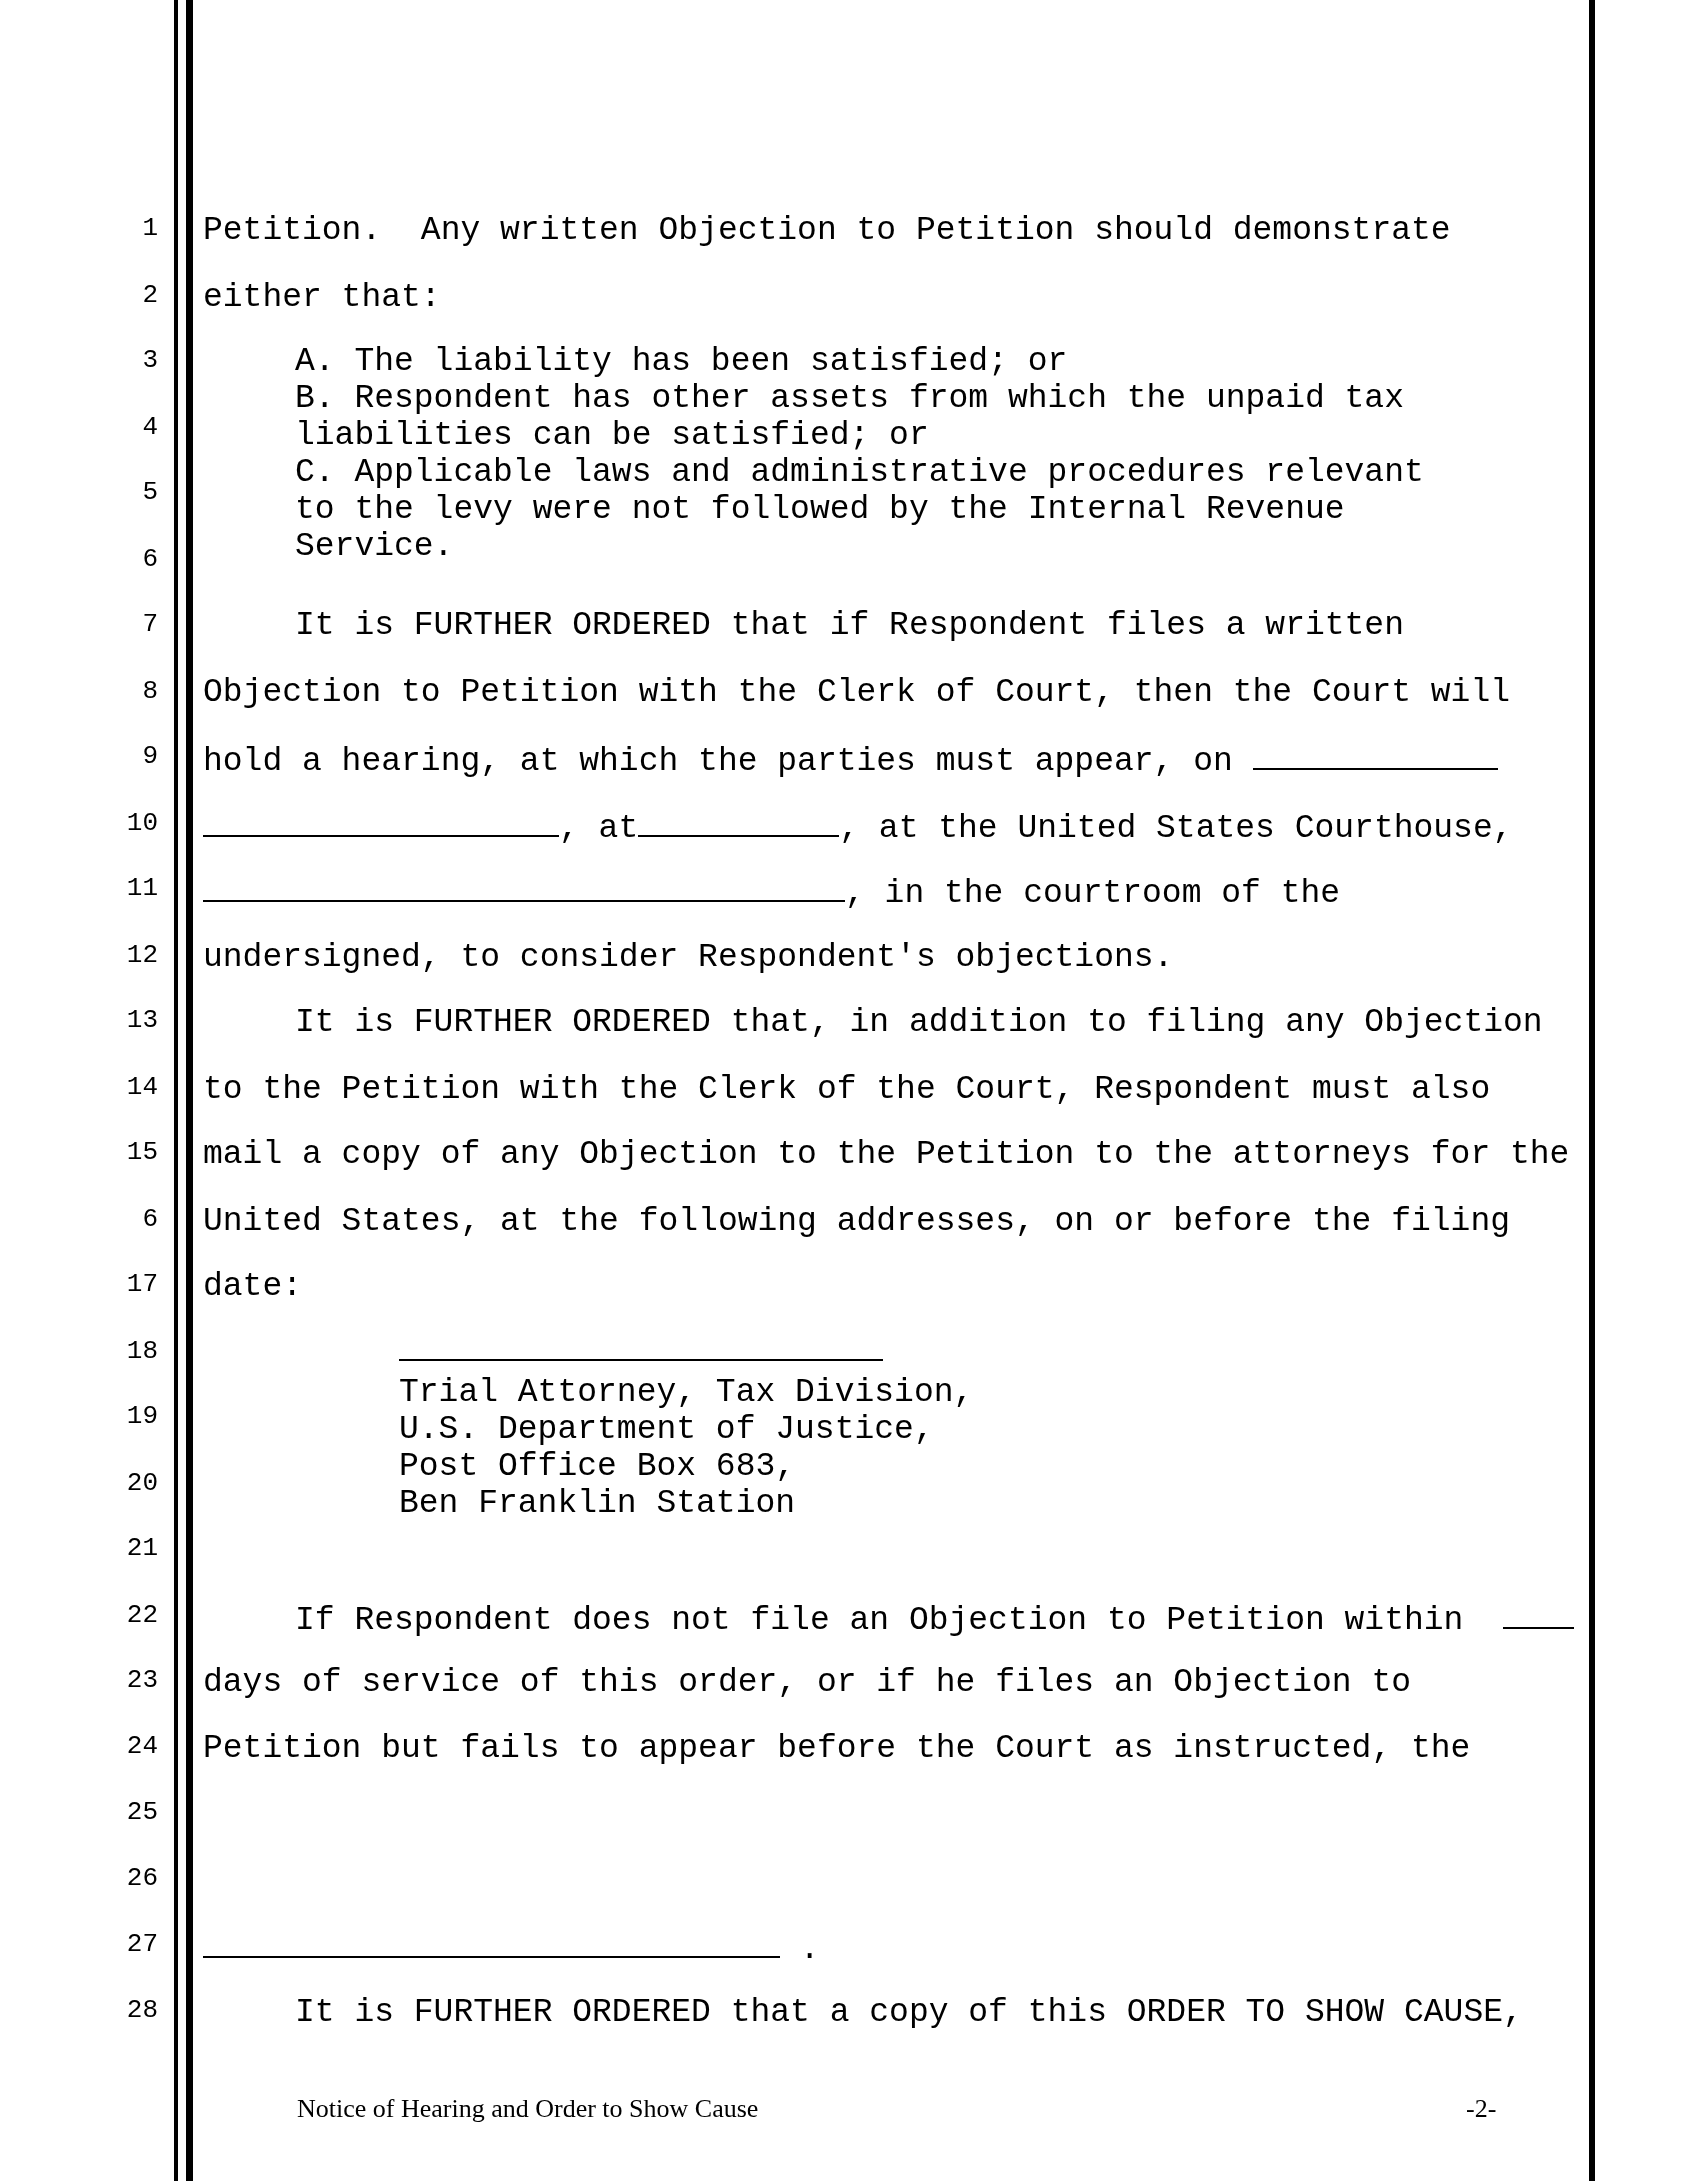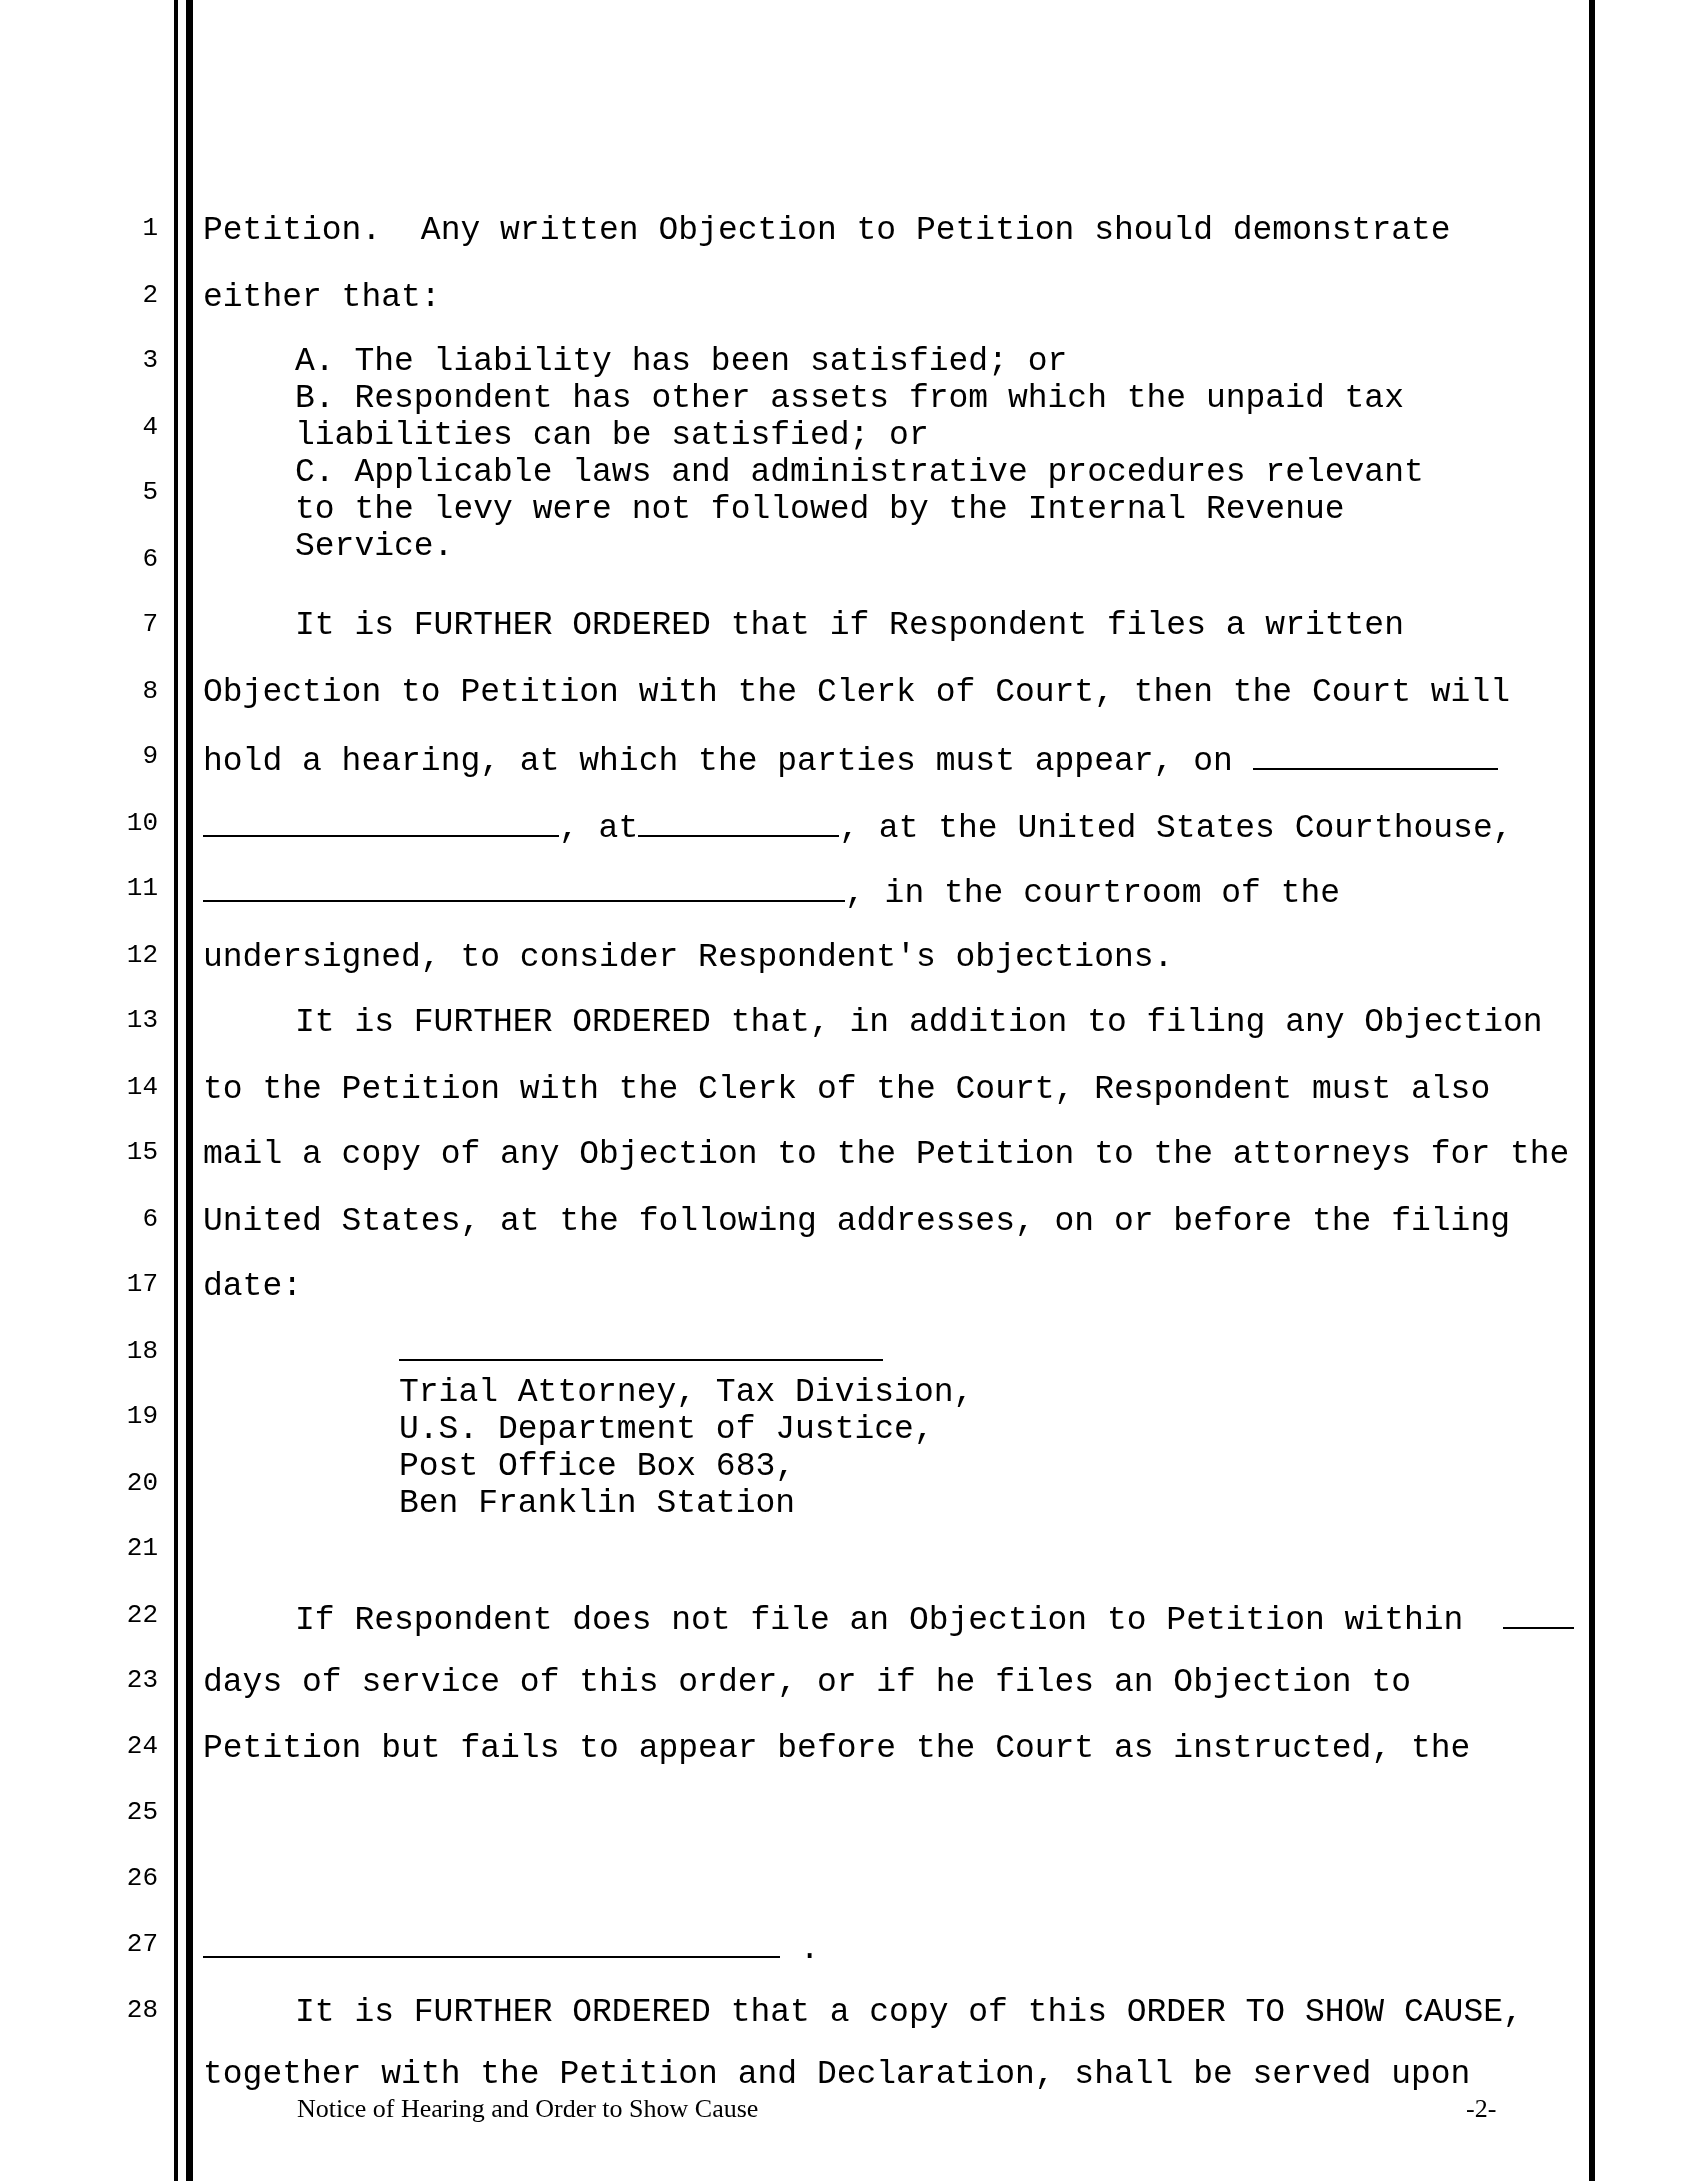--- a/index.html
+++ b/index.html
@@ -92,19 +92,18 @@
   <div class="row" style="top:1374px;left:399px"><span>Trial Attorney, Tax Division,</span></div>
   <div class="row" style="top:1411px;left:399px"><span>U.S. Department of Justice,</span></div>
   <div class="row" style="top:1448px;left:399px"><span>Post Office Box 683,</span></div>
   <div class="row" style="top:1485px;left:399px"><span>Ben Franklin Station</span></div>
 
   <div class="row" style="top:1599px;left:295px"><span>If Respondent does not file an Objection to Petition within  </span><span class="blank" style="width:71px"></span></div>
   <div class="row" style="top:1664px;left:203px"><span>days of service of this order, or if he files an Objection to</span></div>
   <div class="row" style="top:1730px;left:203px"><span>Petition but fails to appear before the Court as instructed, the</span></div>
   <div class="row" style="top:1928px;left:203px"><span class="blank" style="width:577px"></span><span> .</span></div>
   <div class="row" style="top:1994px;left:295px"><span>It is FURTHER ORDERED that a copy of this ORDER TO SHOW CAUSE,</span></div>
-  <div class="row" style="top:2056px;left:203px"><span>together with the Petition and Declaration, shall be served upon</span></div>
 
   <div class="footer-item" style="top:2093px;left:297px">Notice of Hearing and Order to Show Cause</div>
   <div class="footer-item" style="top:2093px;left:1466px">-2-</div>
 
 </div>
 
 
 </body></html>

